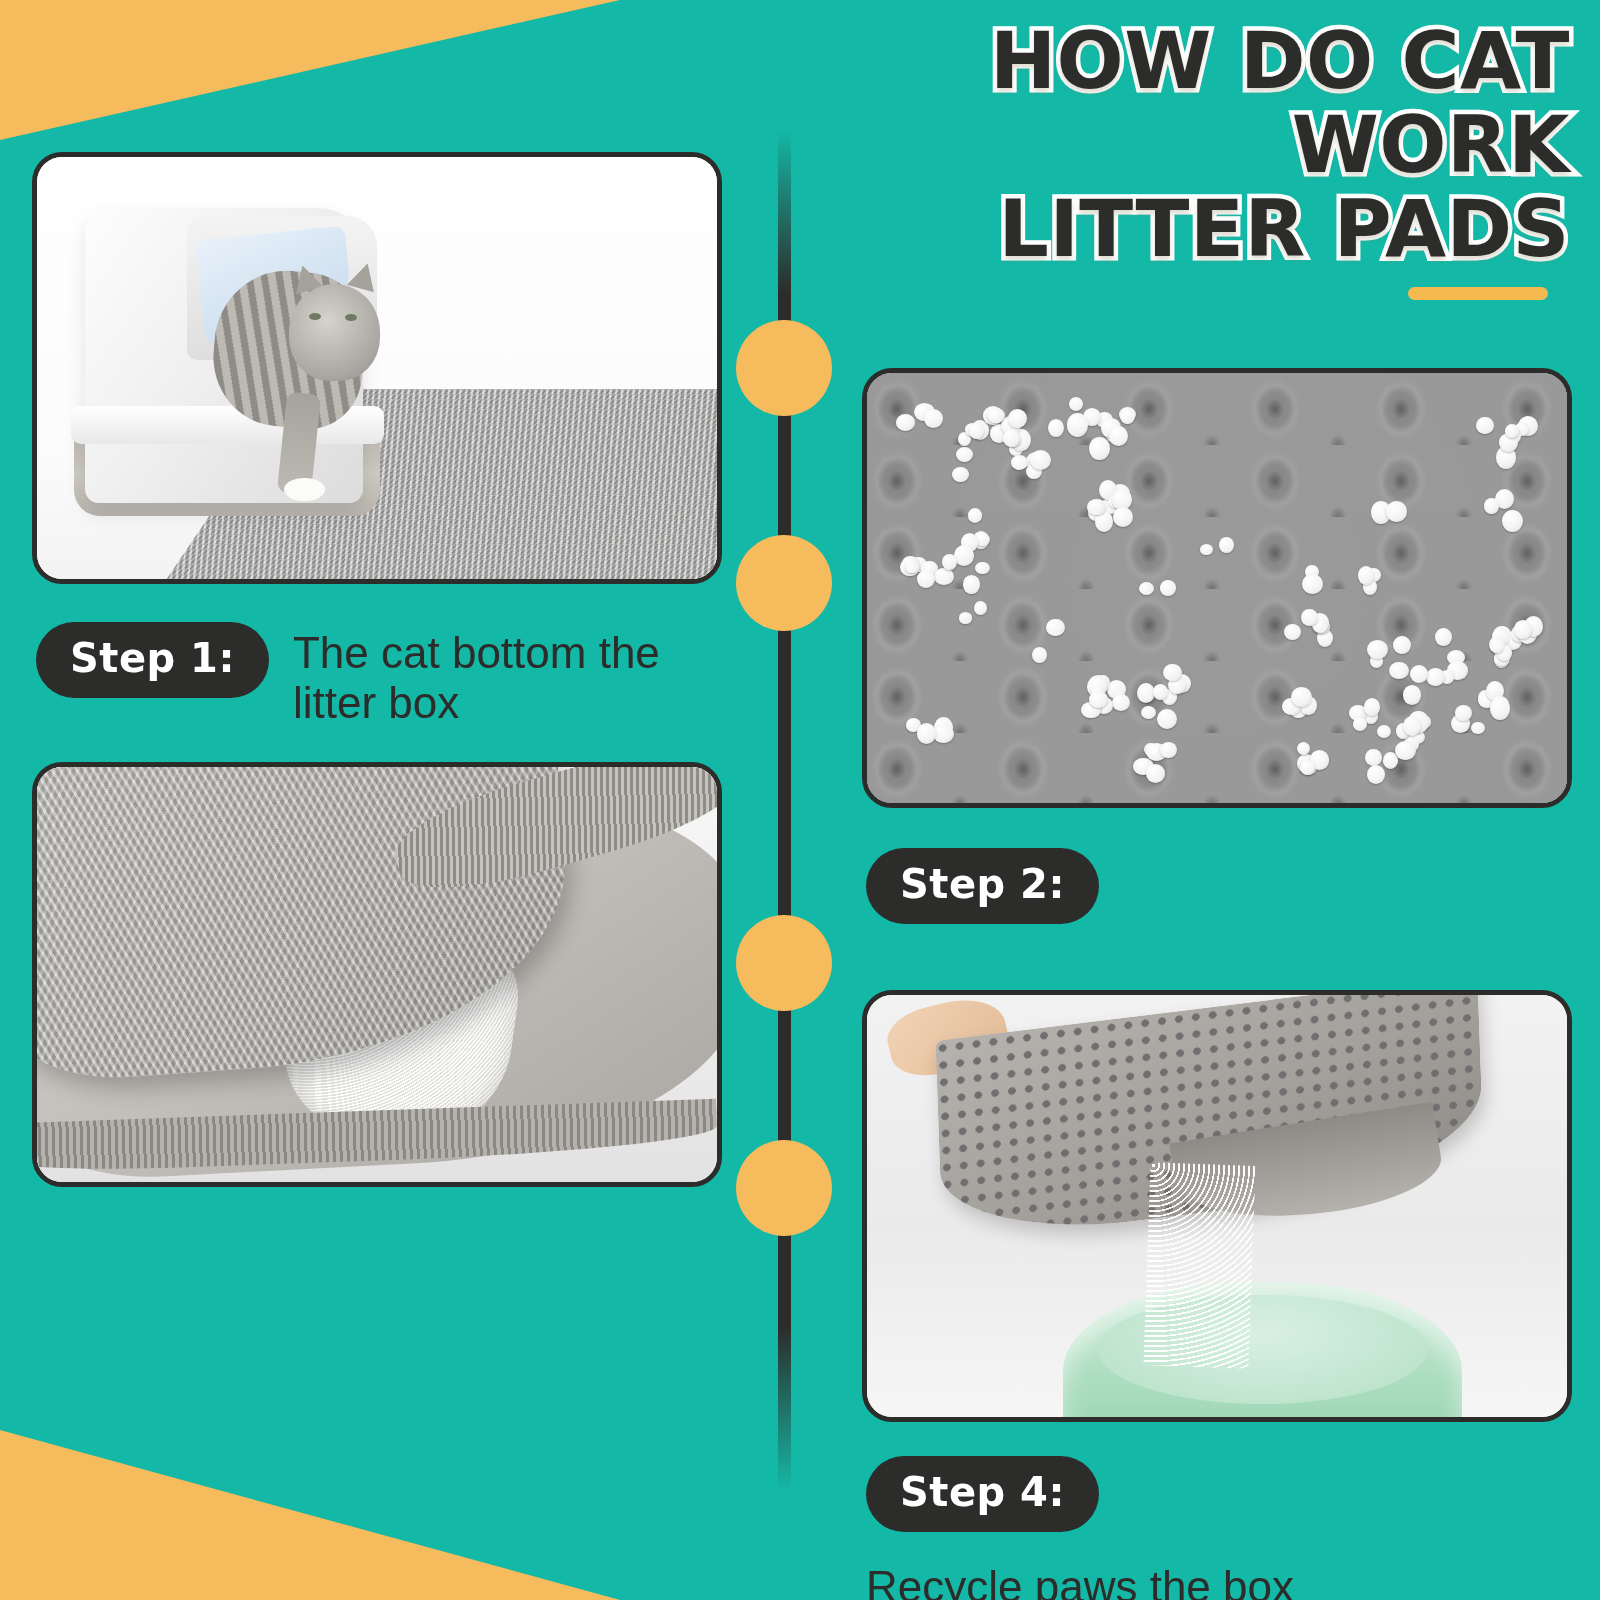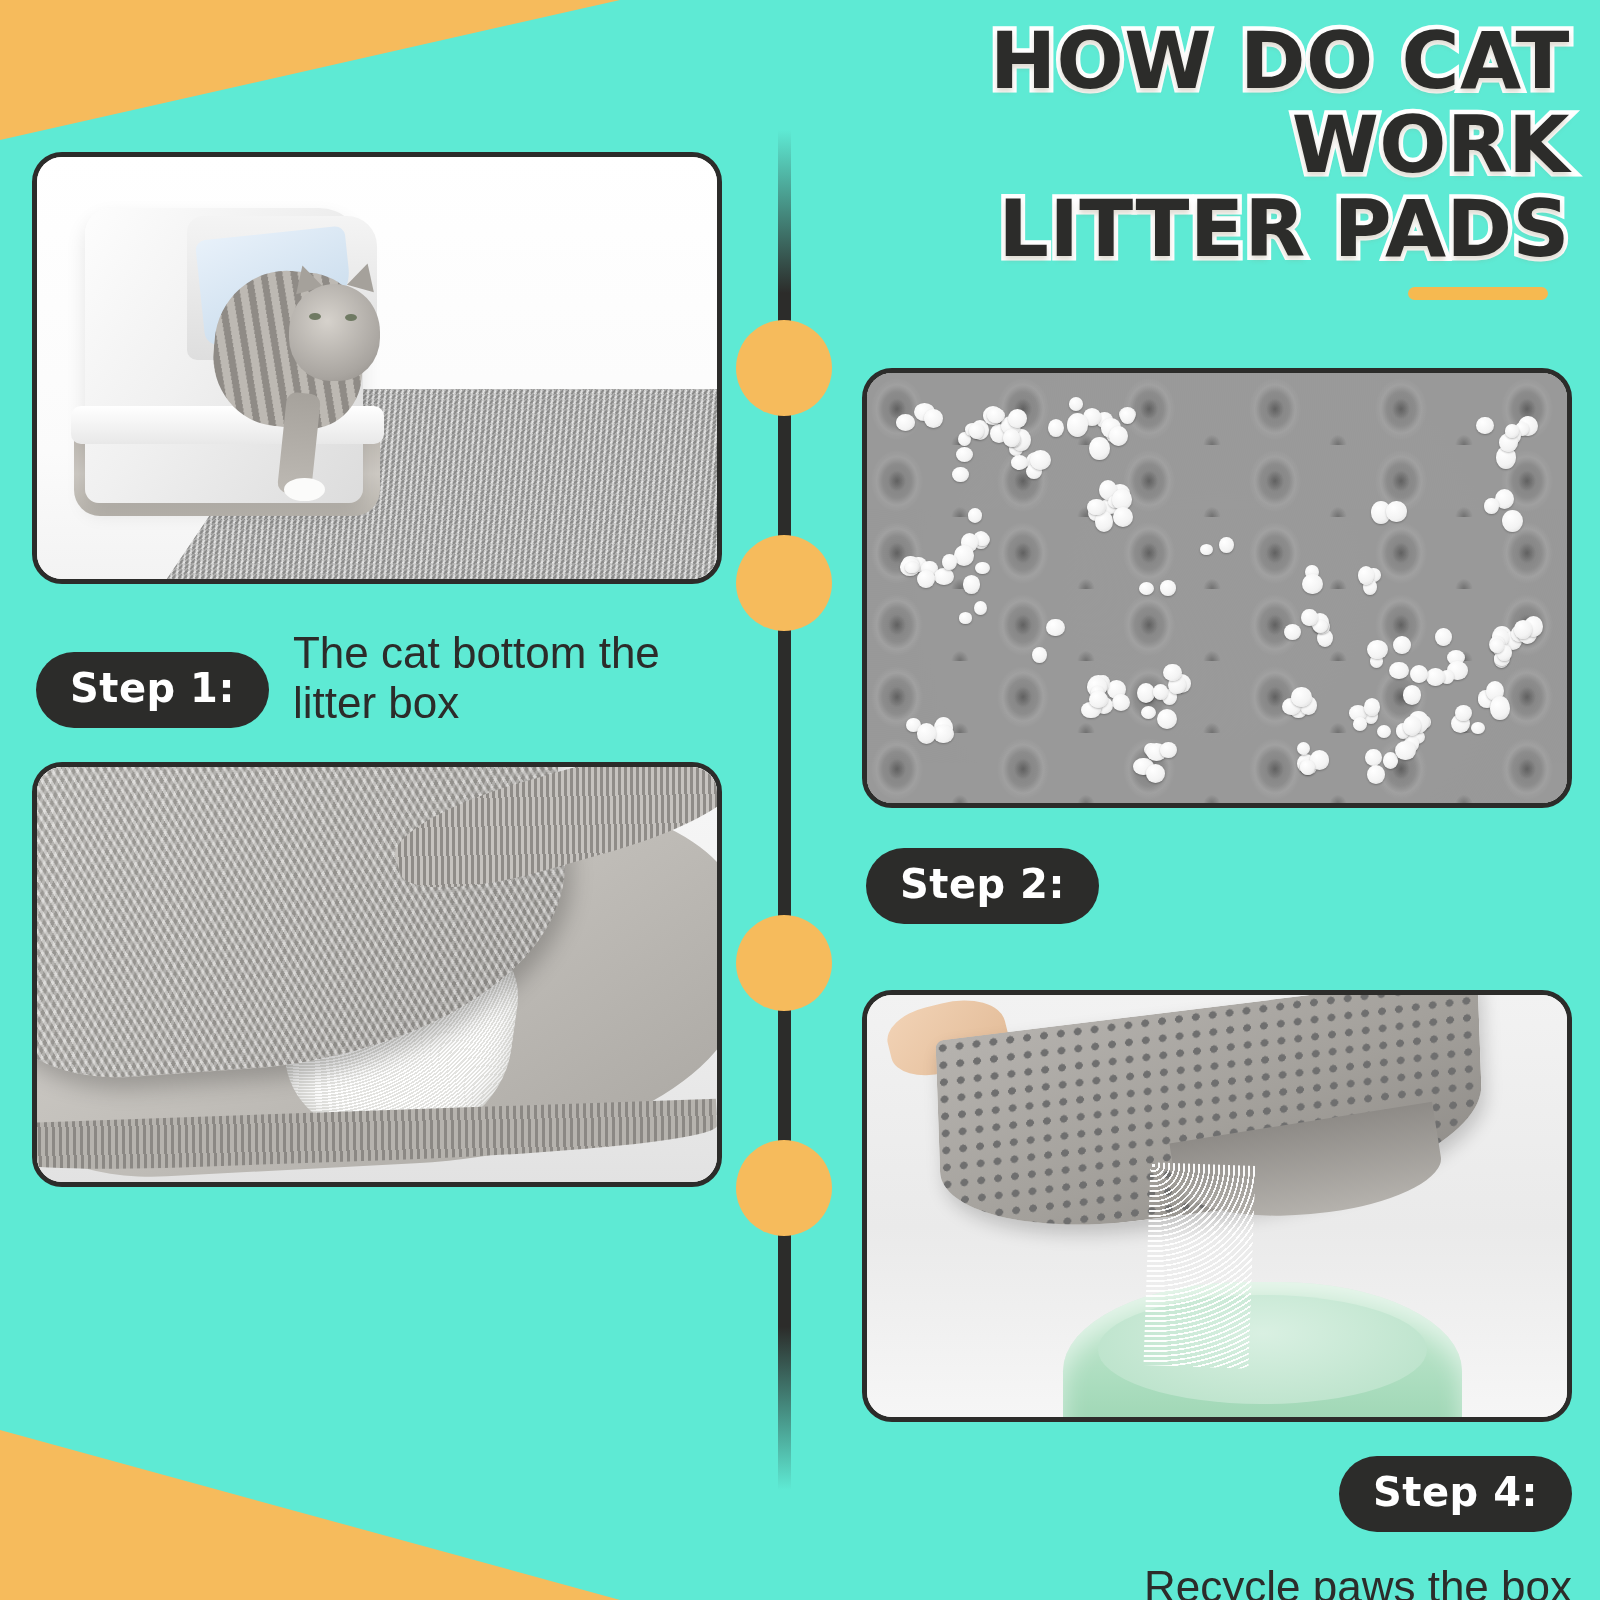--- a/index.html
+++ b/index.html
@@ -4,21 +4,21 @@
 <style>
   html, body {
     margin: 0;
     padding: 0;
     background: #ffffff;
   }
   #page {
     position: relative;
     width: 1600px;
     height: 1600px;
-    background: #5eead4;
+    background: #14b8a6;
     overflow: hidden;
     font-family: "Liberation Sans", sans-serif;
   }
 
   
   .corner-wedge {
     position: absolute;
     background: #F6BB5C;
   }
   #wedge-top-left {
@@ -337,21 +337,21 @@
     left: 33%; top: 71%;
     width: 47%; height: 26%;
     background: radial-gradient(ellipse at 50% 35%, #d9f0e2 0%, #b5e0c6 100%);
     border-radius: 50%;
   }
 
   
   .step-row {
     position: absolute;
     display: flex;
-    align-items: flex-end;
+    align-items: flex-start;
     gap: 24px;
   }
   #step-row-1 { left: 36px;  top: 622px; width: 700px; }
   #step-row-2 { left: 866px; top: 848px; width: 706px; }
   #step-row-3 { left: 36px;  top: 1238px; width: 700px; }
   #step-row-4 { left: 866px; top: 1456px; width: 706px; flex-direction: column; }
 
   .step-pill {
     flex: 0 0 auto;
     background: #2C2C2A;

